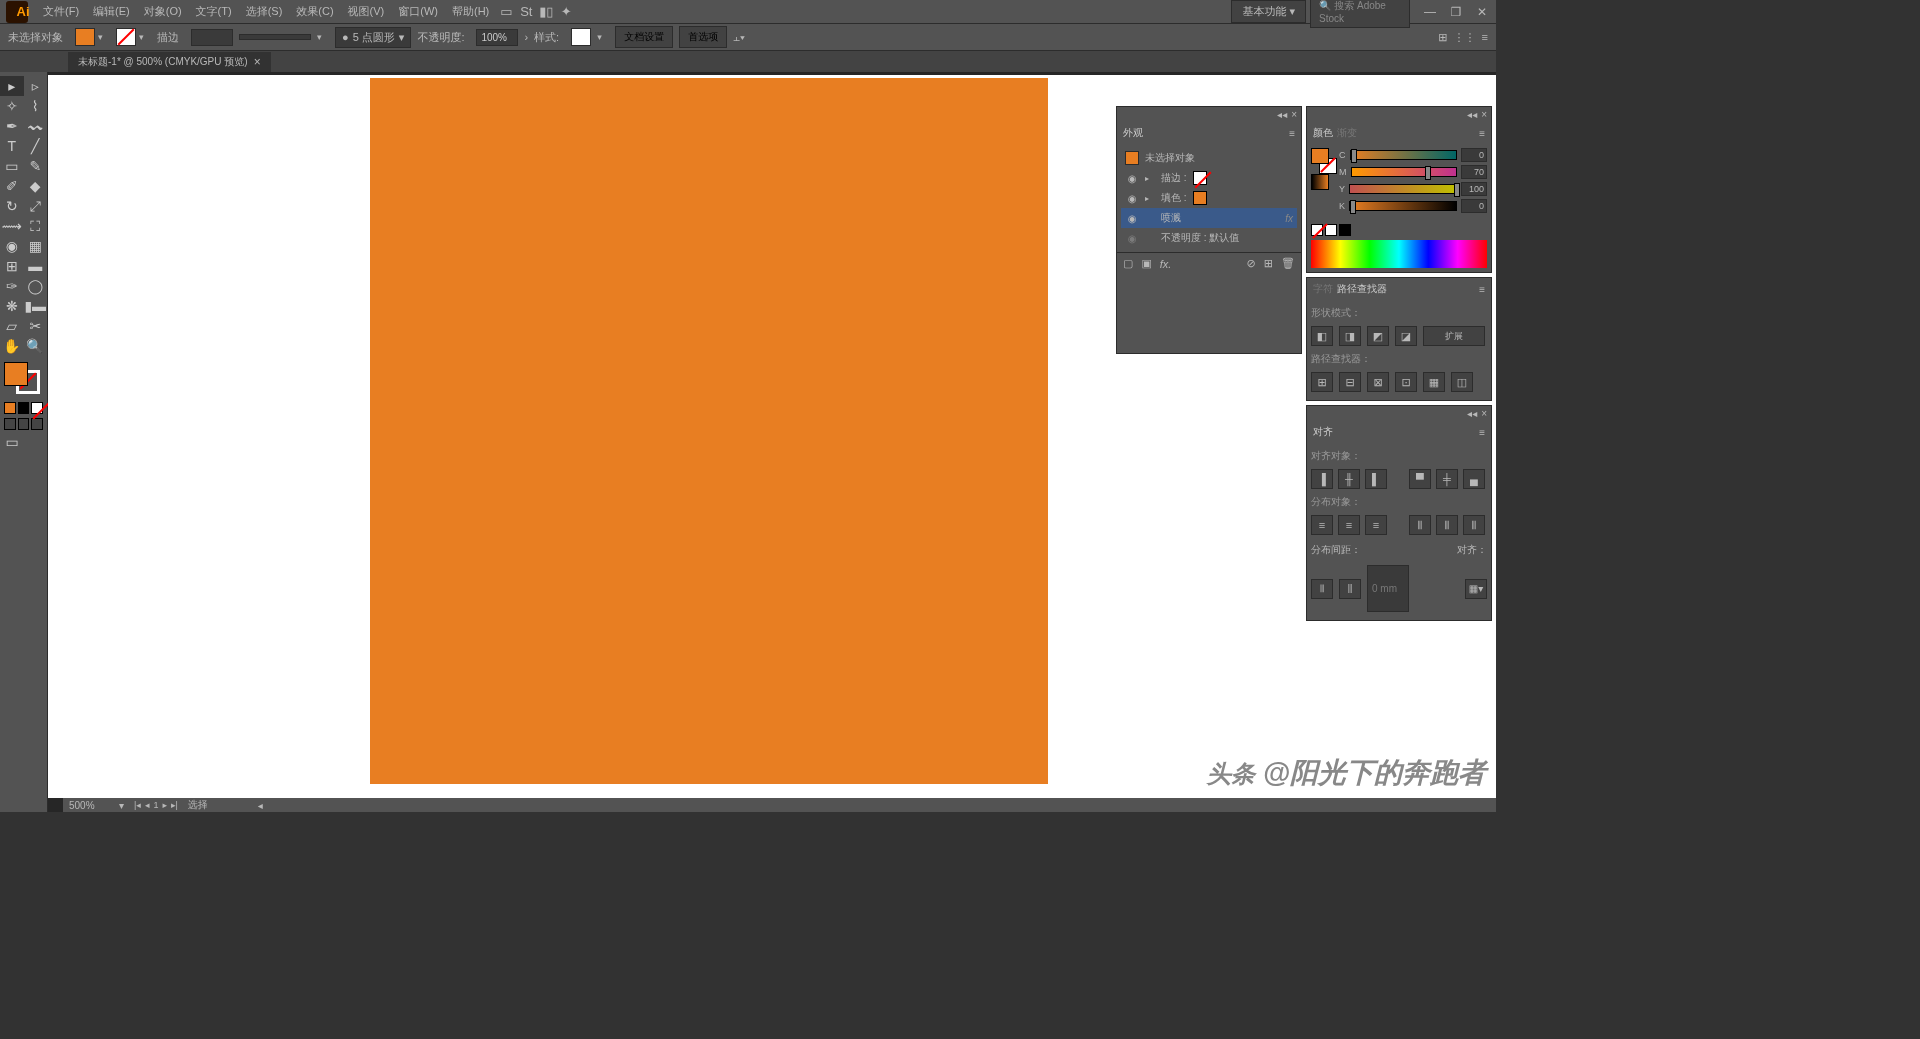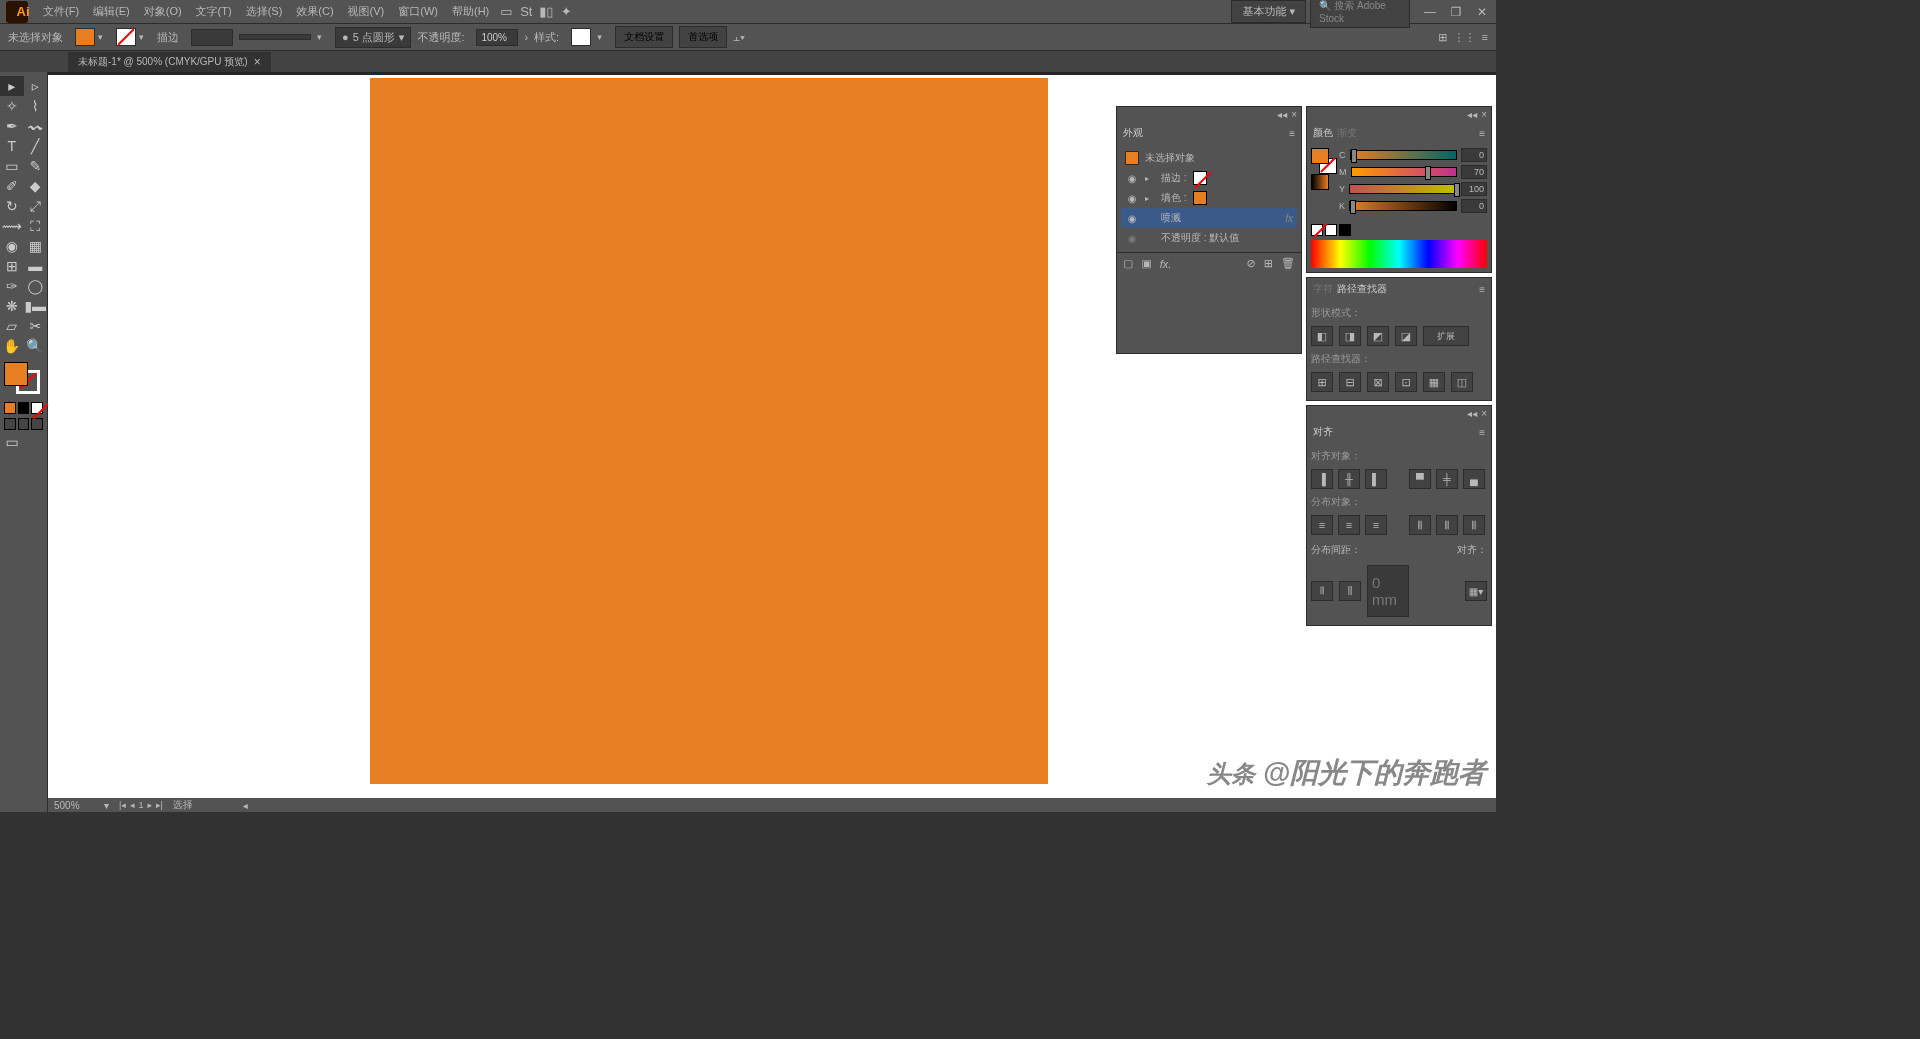--- a/index.html
+++ b/index.html
@@ -47,21 +47,21 @@
 .fill-sw { position: absolute; width: 24px; height: 24px; background: #e87e22; border: 1px solid #000; left: 0; top: 0; z-index: 2; }
 .stroke-sw { position: absolute; width: 24px; height: 24px; background: #535353; border: 3px solid #fff; right: 0; bottom: 0; }
 .stroke-sw::after { content:""; position:absolute; left:-2px; top:7px; width:22px; height:2px; background:red; transform:rotate(-45deg);}
 .mini-swatches { display: flex; gap: 2px; padding: 2px 4px; }
 .mini-sw { width: 12px; height: 12px; border: 1px solid #000; }
 
 
 .canvas-wrap { flex: 1; background: #262626; position: relative; overflow: hidden; }
 .artboard { position: absolute; left: 0; top: 3px; right: 0; bottom: 14px; background: white; }
 .orange-shape { position: absolute; left: 322px; top: 3px; width: 678px; height: 706px; background: #e87e22; }
-.statusbar { position: absolute; bottom: 0; left: 0; right: 0; height: 14px; background: #535353; display: flex; align-items: center; padding: 0 6px; font-size: 10px; gap: 10px; }
+.statusbar { position: absolute; bottom: 0; left: 15px; right: 0; height: 14px; background: #535353; display: flex; align-items: center; padding: 0 6px; font-size: 10px; gap: 10px; }
 .zoom-field { width: 40px; }
 .page-nav { display: flex; gap: 4px; font-size: 9px; }
 
 
 .panels { position: absolute; right: 4px; top: 106px; display: flex; gap: 4px; }
 .panel-col { display: flex; flex-direction: column; gap: 4px; }
 .panel { background: #535353; border: 1px solid #2c2c2c; width: 186px; }
 .panel-hdr { height: 22px; display: flex; align-items: center; padding: 0 6px; font-size: 10px; gap: 4px; }
 .panel-tab { color: #ccc; }
 .panel-tab.inactive { color: #777; }
@@ -93,29 +93,29 @@
 .slider-k { background: linear-gradient(to right, #e87e22, #000); }
 .slider-handle { position: absolute; top: -2px; width: 6px; height: 14px; background: #888; border: 1px solid #000; }
 .slider-val { width: 26px; background: #3a3a3a; border: 1px solid #2c2c2c; padding: 1px 2px; text-align: right; font-size: 9px; }
 .spectrum { height: 28px; margin-top: 4px; background: linear-gradient(to right, red, yellow, lime, cyan, blue, magenta, red); }
 .nw-row { display: flex; gap: 2px; margin: 4px 0; }
 
 
 .pf-label { font-size: 10px; padding: 2px 0; color: #999; }
 .pf-row { display: flex; gap: 6px; padding: 4px 0; }
 .pf-btn { width: 22px; height: 20px; background: #424242; border: 1px solid #2c2c2c; display: flex; align-items: center; justify-content: center; font-size: 11px; }
-.pf-btn-wide { width: 46px; font-size: 9px; }
+.pf-btn-wide { width: 62px; font-size: 9px; }
 
 
 .al-label { font-size: 10px; padding: 2px 0; color: #999; }
 .al-row { display: flex; gap: 5px; padding: 4px 0; }
 .al-btn { width: 22px; height: 20px; background: #424242; border: 1px solid #2c2c2c; display: flex; align-items: center; justify-content: center; }
 .al-spacer { width: 12px; }
 .al-foot { display: flex; align-items: center; gap: 6px; padding: 4px 0; font-size: 10px; }
-.al-input { background: #3a3a3a; border: 1px solid #2c2c2c; padding: 8px 4px; width: 42px; font-size: 15px; color: #777; }
+.al-input { background: #3a3a3a; border: 1px solid #2c2c2c; padding: 17px 4px; width: 42px; font-size: 10px; color: #777; }
 
 .watermark { position: absolute; right: 10px; bottom: 20px; font-size: 28px; font-weight: bold; color: #888; font-style: italic; pointer-events: none; }
 .watermark-pre { font-size: 24px; }
 </style>
 </head>
 <body>
 
 <div class="menubar">
   <div class="app-logo">Ai</div>
   <div class="menu-item">文件(F)</div>

